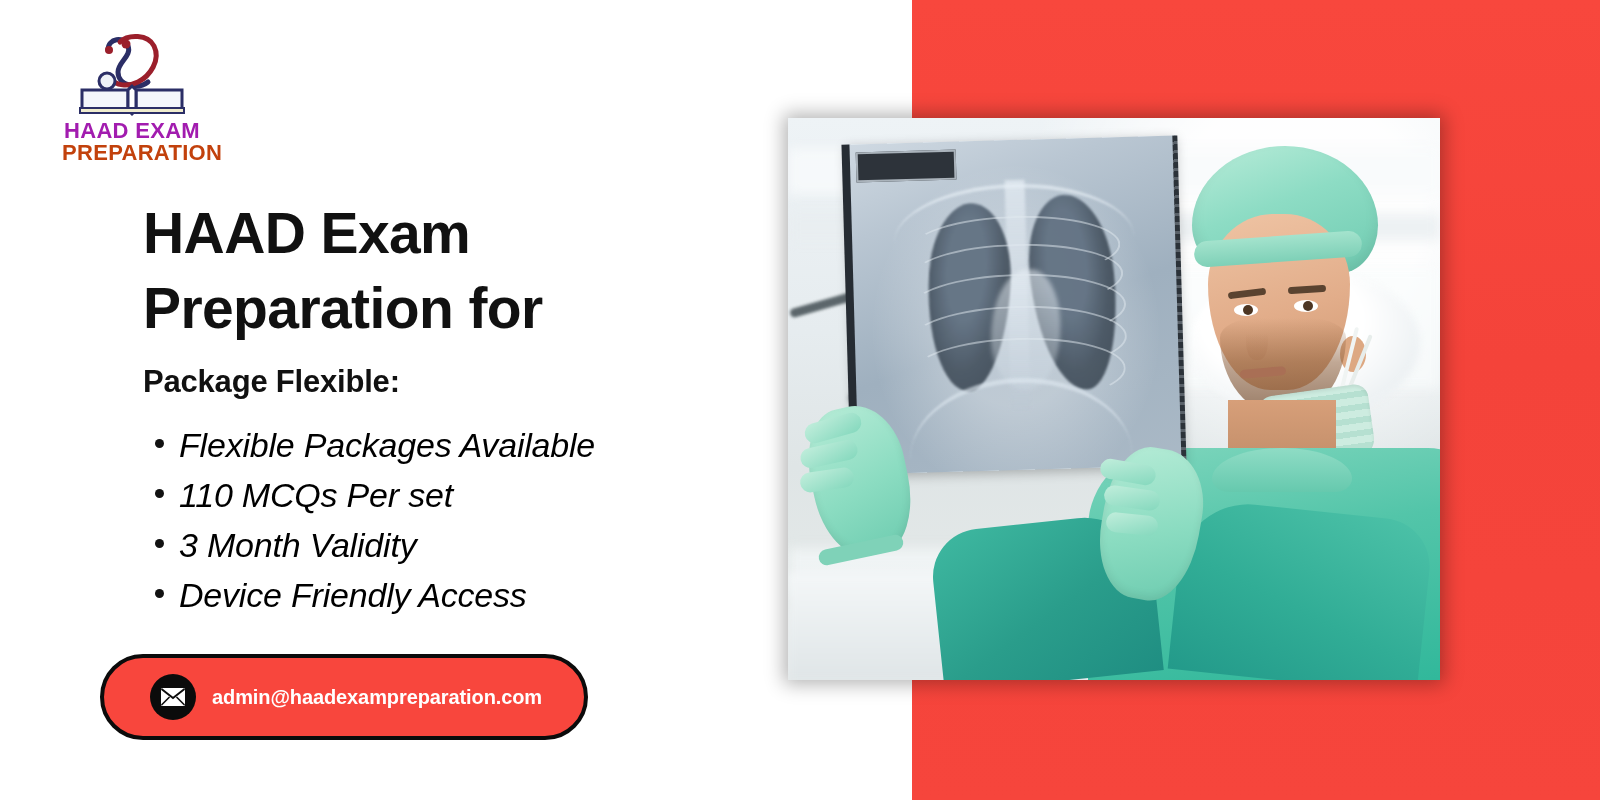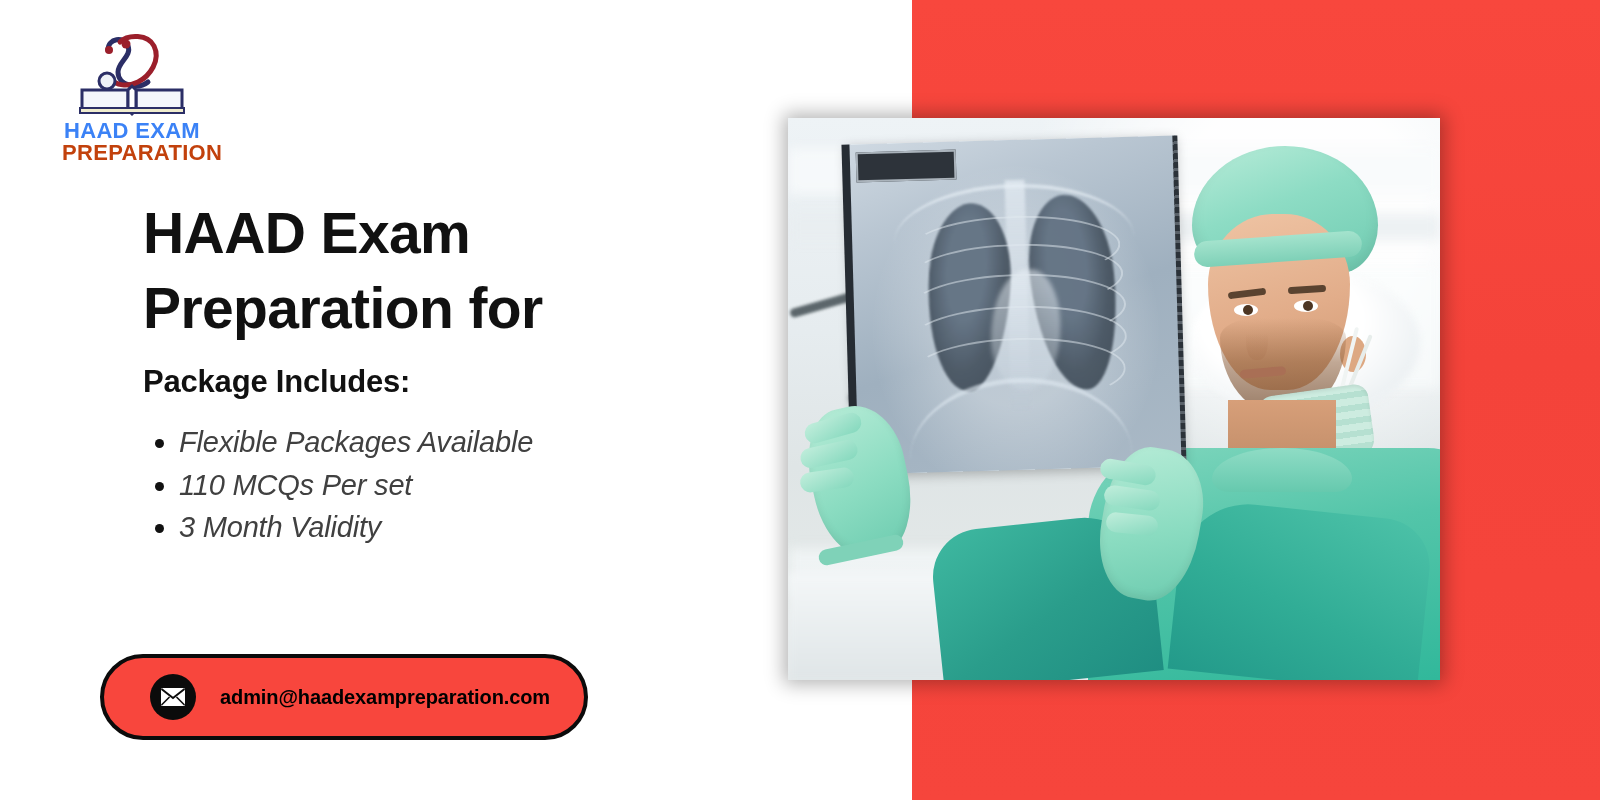--- a/index.html
+++ b/index.html
@@ -355,21 +355,21 @@
   .logo-mark { width: 140px; height: 90px; display: block; }
   .logo-word {
     margin-top: 2px;
     text-align: center;
     line-height: 1.02;
   }
   .logo-line1 {
     font-size: 22px;
     font-weight: 800;
     letter-spacing: .3px;
-    color: #3b82f6;
+    color: #a21caf;
     display: block;
   }
   .logo-line2 {
     font-size: 22px;
     font-weight: 700;
     letter-spacing: .3px;
     color: #c2410c;
     display: block;
   }
 
@@ -402,24 +402,24 @@
   .features {
     position: absolute;
     left: 143px;
     top: 421px;
     margin: 0;
     padding: 0 0 0 36px;
     list-style: none;
   }
   .features li {
     position: relative;
-    font-size: 29px;
+    font-size: 34px;
     font-style: italic;
     line-height: 1.47;
-    color: #404040;
+    color: #000000;
     letter-spacing: -0.2px;
   }
   .features li::before {
     content: "";
     position: absolute;
     left: -24px;
     top: 18px;
     width: 9px;
     height: 9px;
     border-radius: 50%;
@@ -444,24 +444,24 @@
     width: 46px;
     height: 46px;
     border-radius: 50%;
     background: #0b0b0b;
     display: flex;
     align-items: center;
     justify-content: center;
     flex: 0 0 auto;
   }
   .email-text {
-    margin-left: 24px;
+    margin-left: 16px;
     font-size: 20px;
     font-weight: 800;
-    color: #000000;
+    color: #ffffff;
     letter-spacing: -0.1px;
     white-space: nowrap;
   }
 </style>
 </head>
 <body>
 
 <div class="canvas">
 
   <div class="red-block"></div>
@@ -548,26 +548,27 @@
     <div class="logo-word">
       <span class="logo-line1">HAAD EXAM</span>
       <span class="logo-line2">PREPARATION</span>
     </div>
   </div>
 
   <div class="headline">
     <span class="headline-line">HAAD Exam Preparation for</span>
   </div>
 
-  <div class="includes-title">Package Includes:</div>
+  <div class="includes-title">Package Flexible:</div>
 
   <ul class="features">
     <li>Flexible Packages Available</li>
     <li>110 MCQs Per set</li>
     <li>3 Month Validity</li>
+    <li>Device Friendly Access</li>
   </ul>
 
   <div class="email-pill">
     <span class="email-icon">
       <svg width="26" height="20" viewBox="0 0 26 20">
         <rect x="1" y="1" width="24" height="18" rx="1.5" fill="#ffffff"></rect>
         <path d="M1.5 2 L13 11 L24.5 2" fill="none" stroke="#0b0b0b" stroke-width="2"></path>
         <path d="M1.5 18 L9.5 10" fill="none" stroke="#0b0b0b" stroke-width="1.6"></path>
         <path d="M24.5 18 L16.5 10" fill="none" stroke="#0b0b0b" stroke-width="1.6"></path>
       </svg>

